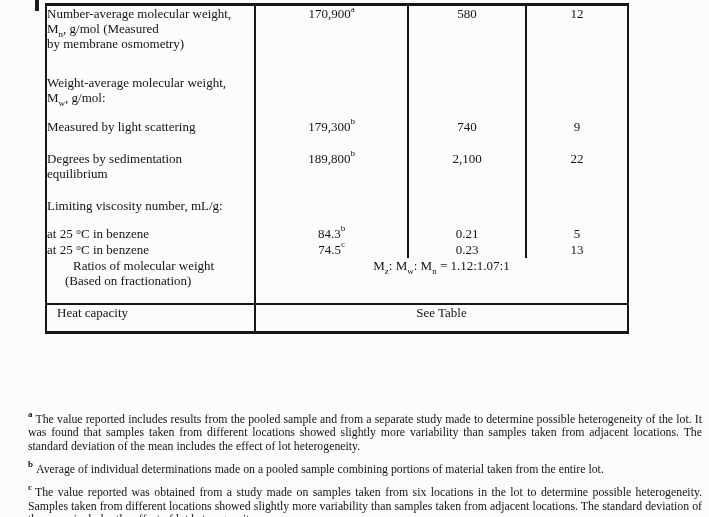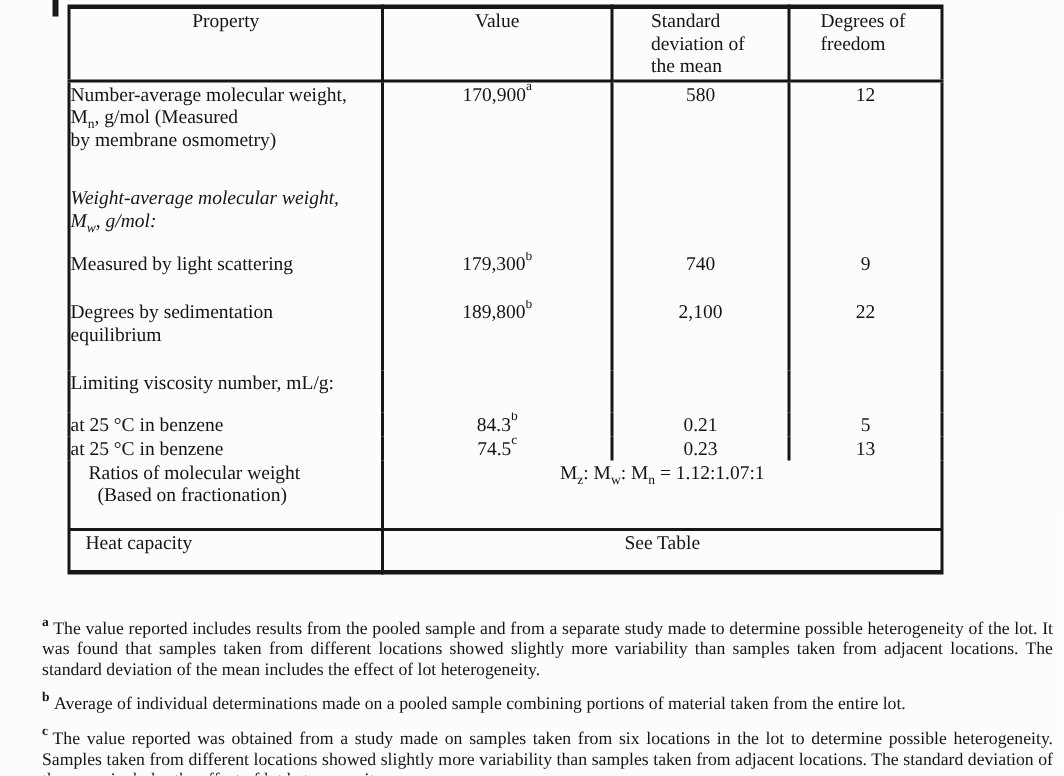--- a/index.html
+++ b/index.html
@@ -35,21 +35,21 @@
   .th-sd .w { width: 80px; margin-left: 25px; }
   .th-df { text-align: left; padding-top: 21px; }
   .th-df .w { width: 70px; margin-left: 20px; }
   tr.r1 { height: 70px; } tr.r2 { height: 44px; } tr.r3 { height: 32px; }
   tr.r4 { height: 47px; } tr.r5 { height: 28px; } tr.r6 { height: 16px; }
   tr.r7 { height: 16px; } tr.r8 { height: 25px; } tr.r9 { height: 46px; }
   tr.r10 { height: 29px; }
   td.prop { text-align: left; padding-left: 10px; }
   td.num  { text-align: center; margin-top: 46px; }
   .ind { padding-left: 28px; }
-  .pt9 { padding-top: 9px; } .pt8 { padding-top: 8px; } .pt6 { padding-top: 6px; font-style: italic; }
+  .pt9 { padding-top: 9px; } .pt8 { padding-top: 8px; } .pt6 { padding-top: 6px; }
   .pt5 { padding-top: 5px; } .pt18 { padding-top: 18px; } .pt1 { padding-top: 1px; }
   tr.r8 td.bb { border-bottom: 2px solid #161616; }
   tr.r9 td { border-bottom: 2px solid #161616; }
   td.mid { vertical-align: middle; text-align: center; }
   td.prop.mid { text-align: left; }
   sup.s { font-size: 9px; line-height: 0; position: relative; top: -1px; }
   sub.s { font-size: 9px; line-height: 0; }
   .footnotes {
     position: absolute; left: 28px; top: 409px; width: 674px;
     font-size: 11.8px; line-height: 13.4px; text-align: justify;
@@ -65,34 +65,20 @@
 
   <table class="main">
     <colgroup>
         <col class="c1">
         <col class="c2">
         <col class="c3">
         <col class="c4">
       </colgroup>
 
     <tbody>
-        <tr class="hdr">
-      <th class="vr th-c">
-        <span>Property</span>
-      </th>
-      <th class="vr th-c">
-        <span>Value</span>
-      </th>
-      <th class="vr th-sd">
-        <div class="w">Standard deviation of the mean</div>
-      </th>
-      <th class="th-df">
-        <div class="w">Degrees of freedom</div>
-      </th>
-    </tr>
 
     <tr class="r1">
       <td class="vr prop pt9">
         <div>Number-average molecular weight,</div>
         <div><span>M</span><sub class="s">n</sub><span>, g/mol (Measured</span></div>
         <div>by membrane osmometry)</div>
       </td>
       <td class="vr num pt8"><span>170,900</span><sup class="s">a</sup></td>
       <td class="vr num pt8">580</td>
       <td class="num pt8">12</td>
@@ -142,21 +128,21 @@
     <tr class="r7">
       <td class="vr prop ind pt1">at 25 °C in benzene</td>
       <td class="vr num pt1"><span>74.5</span><sup class="s">c</sup></td>
       <td class="vr num pt1">0.23</td>
       <td class="num pt1">13</td>
     </tr>
 
 
     <tr class="r9">
       <td class="vr prop mid">
-        <div style="padding-left:12px">Ratios of molecular weight</div>
+        <div style="padding-left:26px">Ratios of molecular weight</div>
         <div style="padding-left:18px">(Based on fractionation)</div>
       </td>
       <td class="mid" colspan="3">
         <span>M</span><sub class="s">z</sub><span>: M</span><sub class="s">w</sub><span>: M</span><sub class="s">n</sub><span> = 1.12:1.07:1</span>
       </td>
     </tr>
 
     <tr class="r10">
       <td class="vr prop mid">
         <div style="padding-left:10px">Heat capacity</div>

